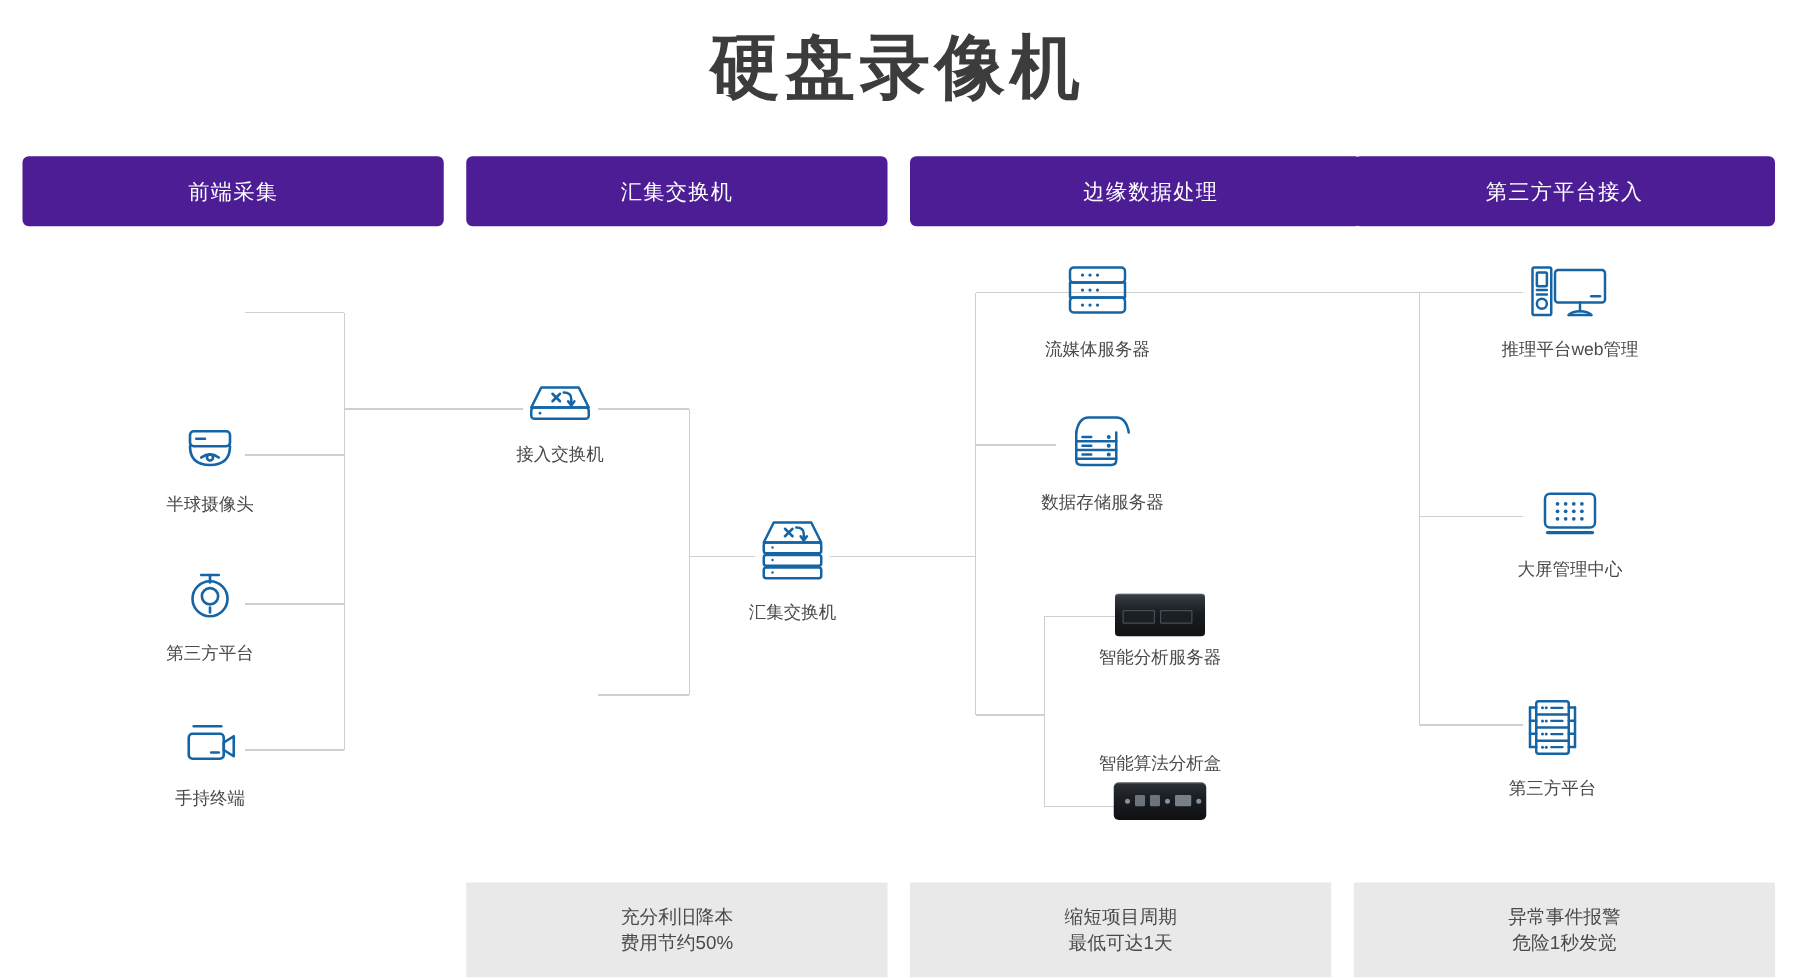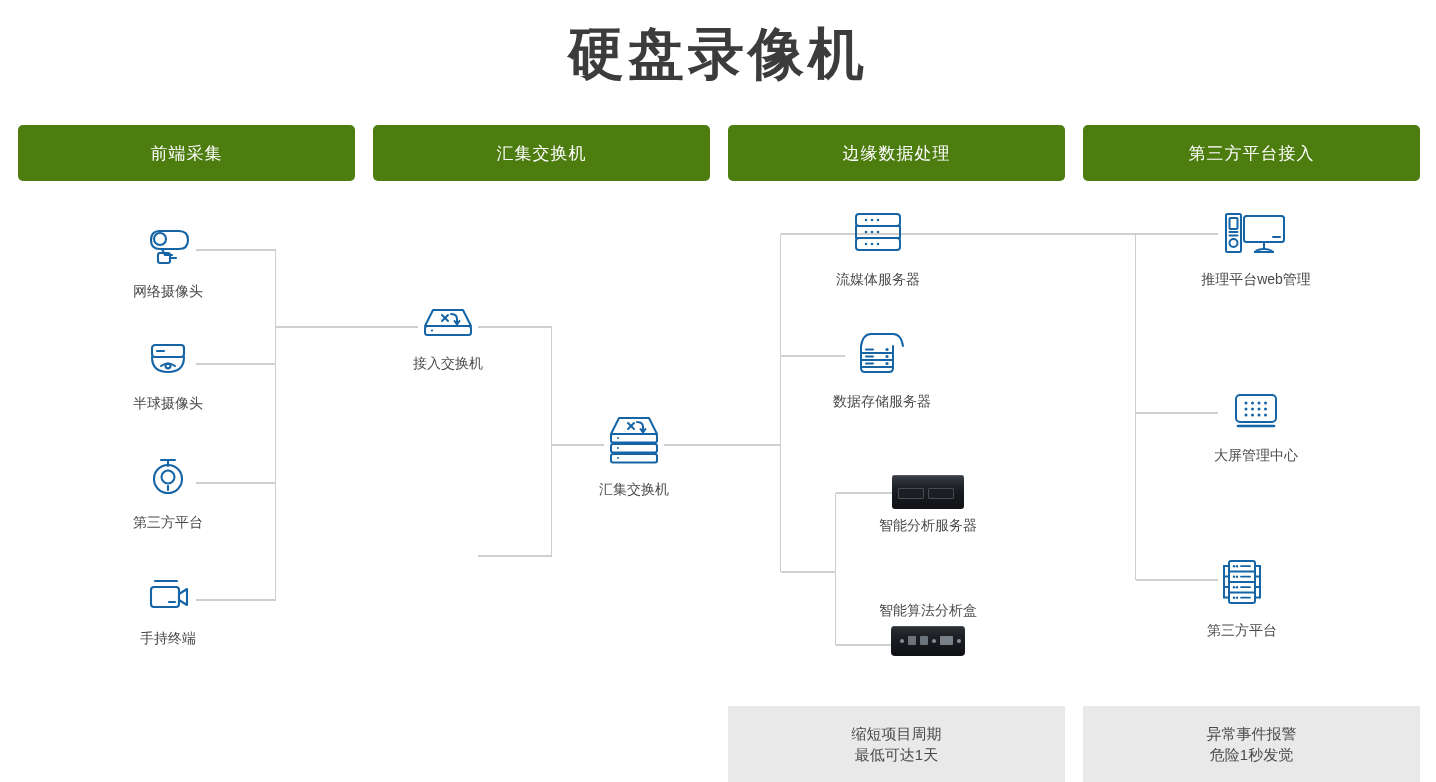--- a/index.html
+++ b/index.html
@@ -21,21 +21,21 @@
     font-weight:bold;
     letter-spacing:4px;
     color:#3c3c3c;
     line-height:88px;
   }
 
   
   .col-head{
     position:absolute;
     height:56px;
-    background:#4d7c0f;
+    background:#4c1d95;
     border-radius:5px;
     color:#ffffff;
     font-size:17px;
     letter-spacing:1px;
     display:flex;align-items:center;justify-content:center;
   }
 
   
   .col-foot{
     position:absolute;
@@ -104,21 +104,21 @@
 <div id="stage">
 
   <div class="page-title">硬盘录像机</div>
 
   <div class="col-head" style="left:18px;top:125px;width:337px;">
     <span>前端采集</span>
   </div>
   <div class="col-head" style="left:373px;top:125px;width:337px;">
     <span>汇集交换机</span>
   </div>
-  <div class="col-head" style="left:728px;top:125px;width:337px;">
+  <div class="col-head" style="left:728px;top:125px;width:337px;padding-left:24px;">
     <span>边缘数据处理</span>
   </div>
   <div class="col-head" style="left:1083px;top:125px;width:337px;">
     <span>第三方平台接入</span>
   </div>
 
   <svg id="wires" viewBox="0 0 1436 782" xmlns="http://www.w3.org/2000/svg">
     <g stroke="#cfcfcf" stroke-width="1.2" fill="none" shape-rendering="crispEdges">
 
       <path d="M275.5 250 L275.5 600"></path>
@@ -149,32 +149,20 @@
 
       <path d="M780.5 234 L1135.5 234"></path>
 
       <path d="M1135.5 234 L1135.5 580"></path>
       <path d="M1135.5 234 L1218 234"></path>
       <path d="M1135.5 413 L1218 413"></path>
       <path d="M1135.5 580 L1218 580"></path>
     </g>
   </svg>
 
-  <div class="node" style="left:112px;top:224px;width:112px;">
-    <span class="ico">
-      <svg width="54" height="46" viewBox="0 0 54 46" fill="none" stroke="#1565a6" stroke-width="2.1" stroke-linecap="round" stroke-linejoin="round">
-        <path d="M10 16 q0-9 9-9 h19 q9 0 9 9 q0 9-9 9 h-19 q-9 0-9-9 z"></path>
-        <circle cx="19" cy="15" r="6"></circle>
-        <path d="M21 25 l3 6 h7"></path>
-        <rect x="17" y="29" width="12" height="10" rx="2"></rect>
-        <path d="M29 34 h6"></path>
-      </svg>
-    </span>
-    <span class="cap">网络摄像头</span>
-  </div>
 
   <div class="node" style="left:112px;top:340px;width:112px;">
     <span class="ico">
       <svg width="54" height="42" viewBox="0 0 54 42" fill="none" stroke="#1565a6" stroke-width="2.1" stroke-linecap="round" stroke-linejoin="round">
         <rect x="11" y="5" width="32" height="12" rx="3"></rect>
         <path d="M16 11 h7"></path>
         <path d="M11 17 q0 15 16 15 q16 0 16-15"></path>
         <path d="M20 26 q7-5 14 0"></path>
         <circle cx="27" cy="26" r="2.4"></circle>
       </svg>
@@ -365,20 +353,26 @@
         </g>
         <path d="M13 9 h5 M13 19.5 h5 M13 30 h5 M13 40.5 h5"></path>
         <path d="M13 9 v31.5"></path>
         <path d="M44 9 h5 M44 19.5 h5 M44 30 h5 M44 40.5 h5"></path>
         <path d="M49 9 v31.5"></path>
       </svg>
     </span>
     <span class="cap">第三方平台</span>
   </div>
 
+  <div class="col-foot" style="left:373px;width:337px;">
+    <div>
+      <span>充分利旧降本</span>
+      <span>费用节约50%</span>
+    </div>
+  </div>
   <div class="col-foot" style="left:728px;width:337px;">
     <div>
       <span>缩短项目周期</span>
       <span>最低可达1天</span>
     </div>
   </div>
   <div class="col-foot" style="left:1083px;width:337px;">
     <div>
       <span>异常事件报警</span>
       <span>危险1秒发觉</span>

